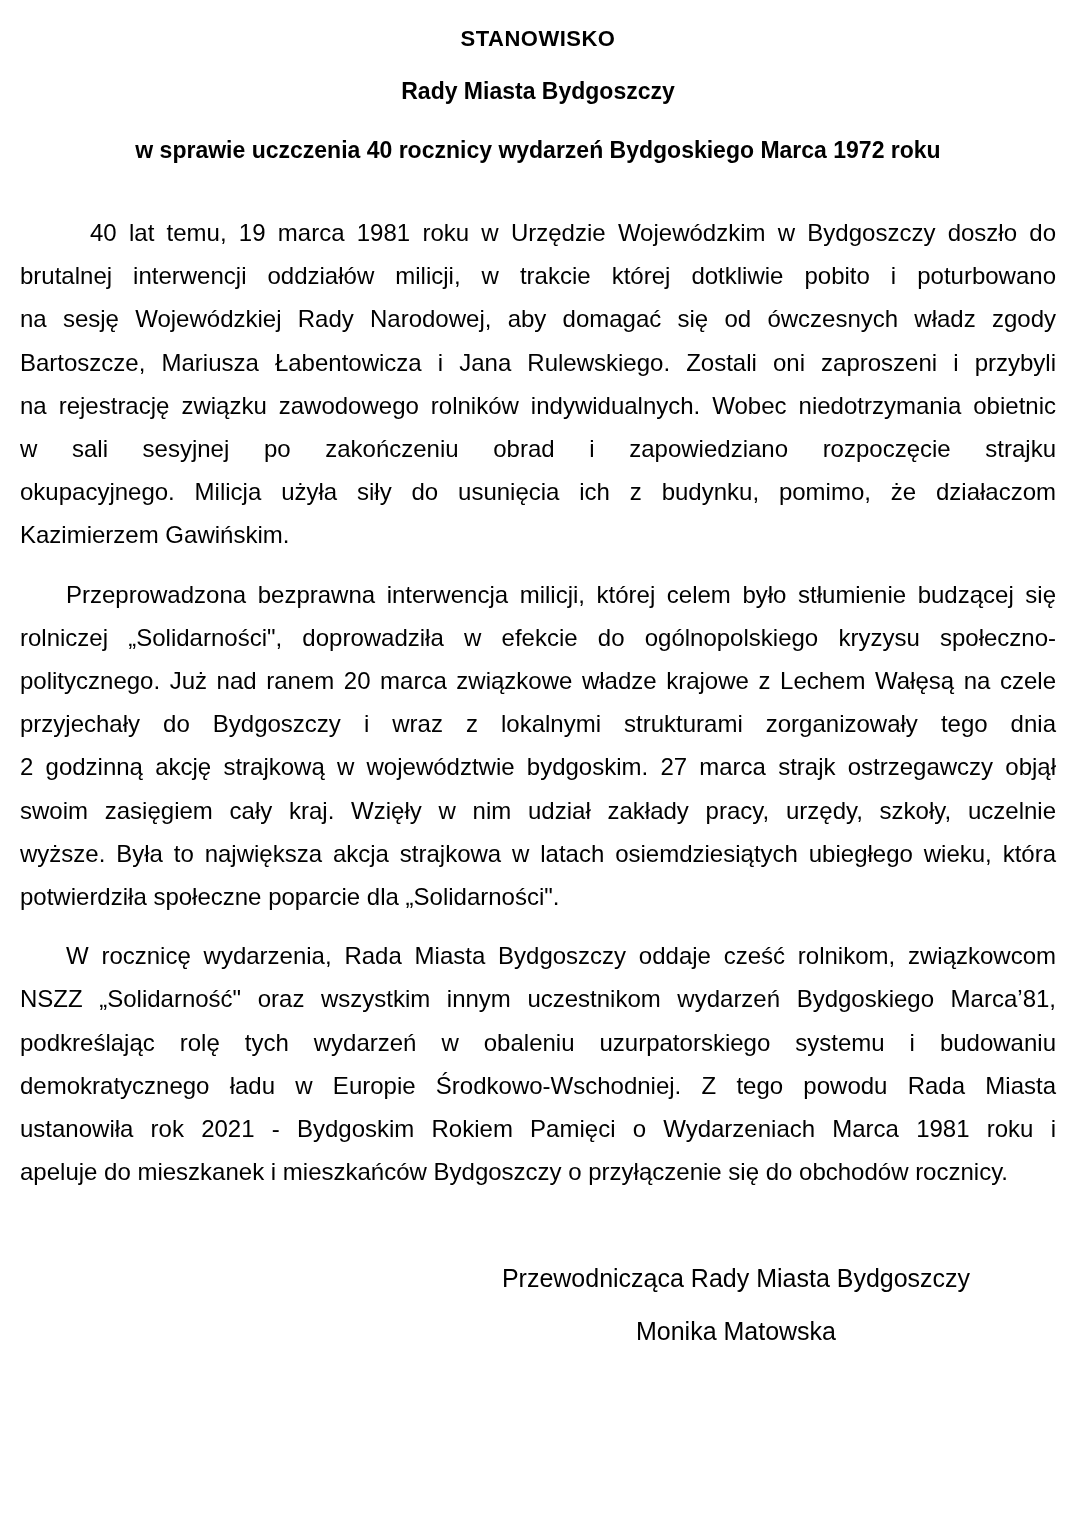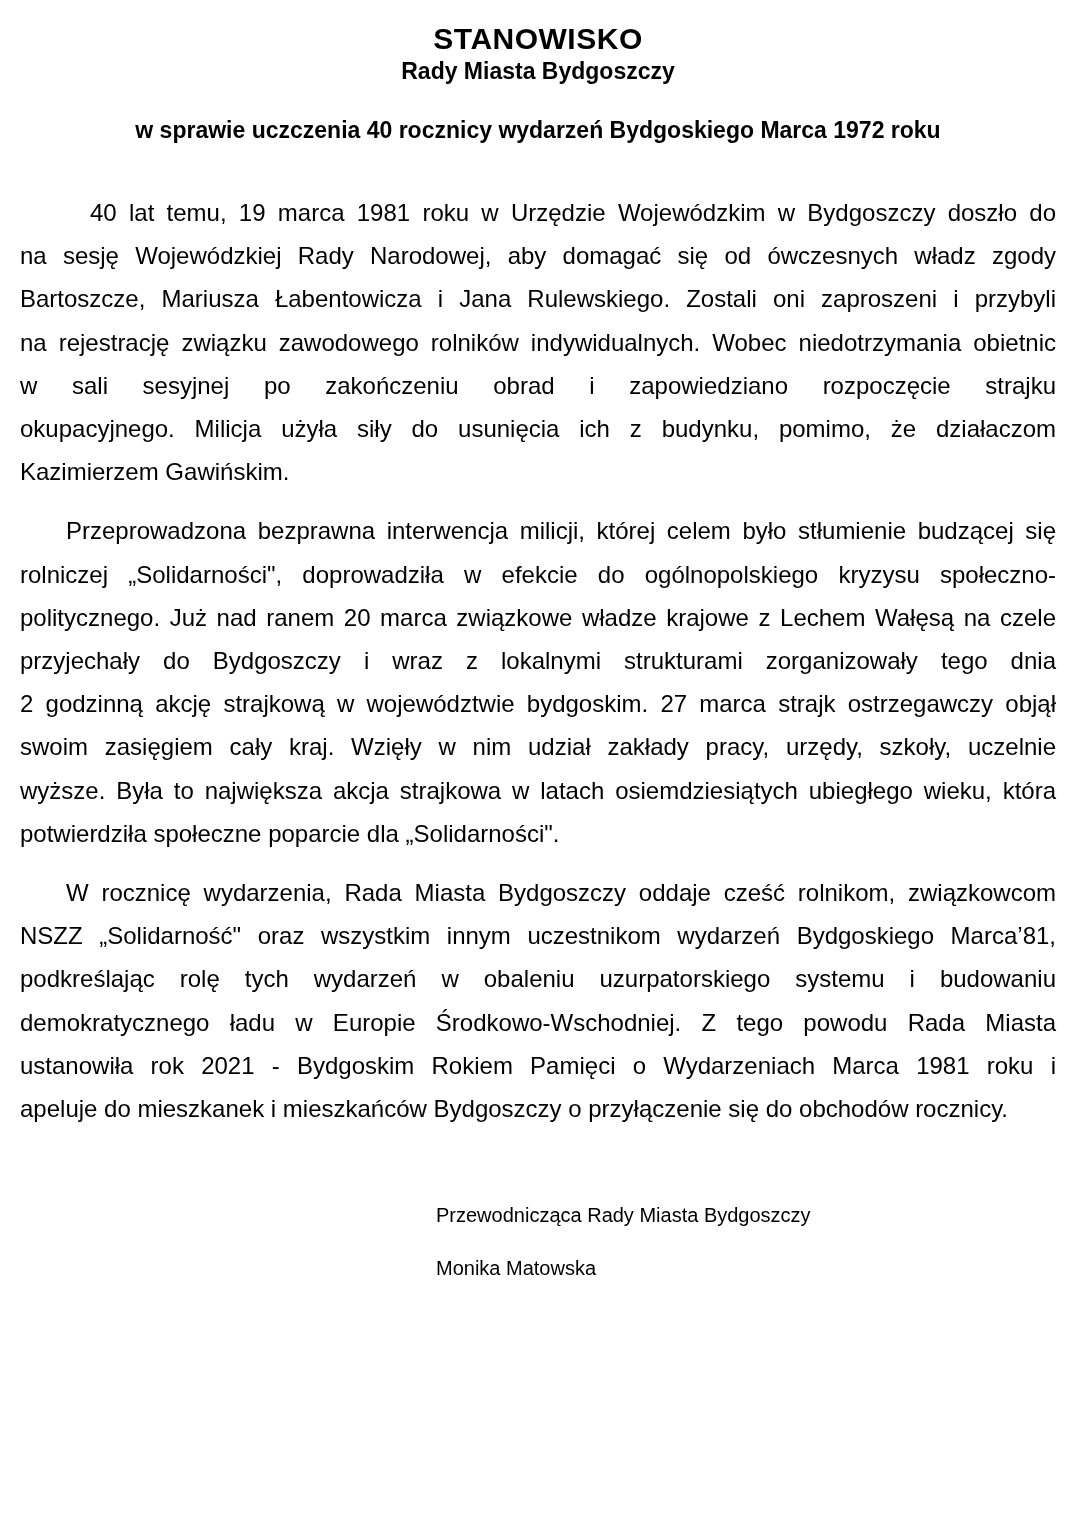--- a/index.html
+++ b/index.html
@@ -16,29 +16,30 @@
   }
   .page {
     box-sizing: border-box;
     width: 1076px;
     height: 1523px;
     padding: 22px 20px 0 20px;
   }
   .doc-title {
     text-align: center;
     font-weight: bold;
-    font-size: 30px;
+    font-size: 22px;
     line-height: 34px;
     letter-spacing: 0.5px;
   }
   .doc-subtitle {
     text-align: center;
     font-weight: bold;
     font-size: 23px;
     line-height: 31px;
+    margin-top: 20px;
   }
   .doc-subject {
     text-align: center;
     font-weight: bold;
     font-size: 23px;
     line-height: 30px;
     margin-top: 28px;
   }
   .doc-body {
     margin-top: 46px;
@@ -56,39 +57,40 @@
     white-space: normal;
   }
   .line.last {
     text-align-last: left;
   }
   .para .line.first { text-indent: 46px; }
   .para.indent-wide .line.first { text-indent: 70px; }
   .signature {
     width: 600px;
     margin: 64px 20px 0 auto;
-    text-align: left;
-    font-size: 20px;
+    text-align: center;
+    font-size: 25px;
     line-height: 43px;
   }
   .signature .sig-name {
     margin-top: 10px;
   }
 </style>
 </head>
 <body style="color: rgb(0, 0, 0); background: rgb(255, 255, 255);">
 
 <div class="page">
   <div class="doc-title">STANOWISKO</div>
   <div class="doc-subtitle">Rady Miasta Bydgoszczy</div>
   <div class="doc-subject">w sprawie uczczenia 40 rocznicy wydarzeń Bydgoskiego Marca 1972 roku</div>
 
   <div class="doc-body">
       <div class="para indent-wide">
         <div class="line first">40 lat temu, 19 marca 1981 roku w Urzędzie Wojewódzkim w Bydgoszczy doszło do</div>
+        <div class="line">brutalnej interwencji oddziałów milicji, w trakcie której dotkliwie pobito i poturbowano</div>
         <div class="line">na sesję Wojewódzkiej Rady Narodowej, aby domagać się od ówczesnych władz zgody</div>
         <div class="line">Bartoszcze, Mariusza Łabentowicza i Jana Rulewskiego. Zostali oni zaproszeni i przybyli</div>
         <div class="line">na rejestrację związku zawodowego rolników indywidualnych. Wobec niedotrzymania obietnic</div>
         <div class="line">w sali sesyjnej po zakończeniu obrad i zapowiedziano rozpoczęcie strajku</div>
         <div class="line">okupacyjnego. Milicja użyła siły do usunięcia ich z budynku, pomimo, że działaczom</div>
         <div class="line last">Kazimierzem Gawińskim.</div>
       </div>
       <div class="para">
         <div class="line first">Przeprowadzona bezprawna interwencja milicji, której celem było stłumienie budzącej się</div>
         <div class="line">rolniczej „Solidarności", doprowadziła w efekcie do ogólnopolskiego kryzysu społeczno-</div>

